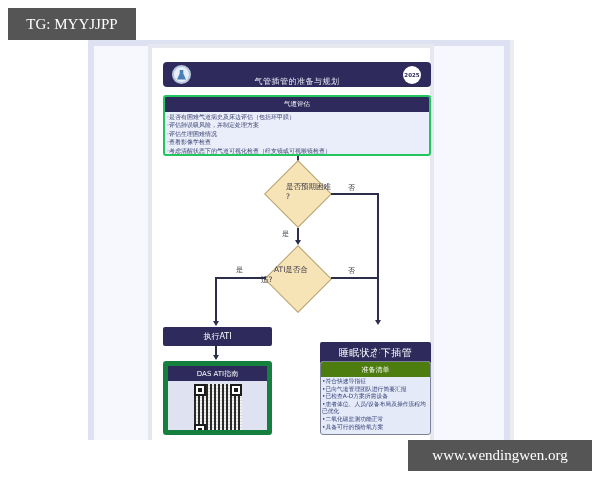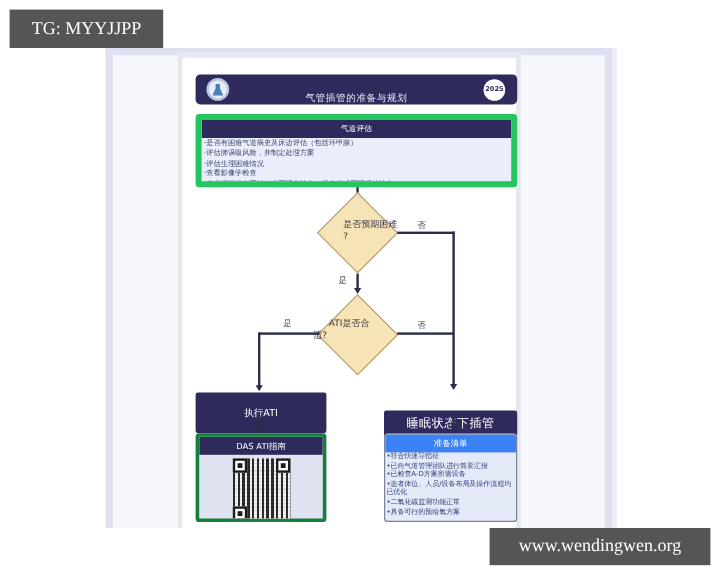--- a/index.html
+++ b/index.html
@@ -30,21 +30,21 @@
   }
   .logo-inner { width: 9px; height: 10px; background: #4c7fb6; clip-path: polygon(30% 0, 70% 0, 70% 40%, 100% 100%, 0 100%, 30% 40%); }
   .year-badge {
     position: absolute; right: 10px; top: 4px; width: 18px; height: 18px; border-radius: 50%;
     background: #ffffff; color: #2e2a5c; font-size: 5.5px; font-weight: bold;
     display: flex; align-items: center; justify-content: center;
   }
 
   .assess-box {
     position: absolute; left: 163px; top: 95px; width: 268px; height: 61px;
-    background: #eaeefa; border: 5px solid #22c55e; border-radius: 3px; overflow: hidden;
+    background: #eaeefa; border: 2px solid #22c55e; border-radius: 3px; overflow: hidden;
   }
   .assess-header {
     height: 15px; background: #2e2a5c; color: #ffffff; font-size: 6.5px;
     display: flex; align-items: center; justify-content: center;
   }
   .assess-list { padding: 1px 2px; }
   .assess-item { font-size: 6px; line-height: 8.4px; color: #3a4270; white-space: nowrap; }
 
   .line { position: absolute; background: #2b2d4a; }
   .arrow-down {
@@ -57,26 +57,26 @@
     background: #f6e3b6; border: 1px solid #b8a376;
   }
   .diamond-label { position: absolute; font-size: 7.5px; color: #3d3a48; line-height: 10px; white-space: nowrap; }
 
   .edge-label { position: absolute; font-size: 7px; color: #3d3a48; }
 
   .action-box {
     position: absolute; background: #2e2a5c; color: #ffffff;
     display: flex; align-items: center; justify-content: center; border-radius: 2px;
   }
-  .action-left { left: 163px; top: 327px; width: 109px; height: 34px; font-size: 8px; }
+  .action-left { left: 163px; top: 327px; width: 109px; height: 19px; font-size: 8px; }
   .action-right { left: 320px; top: 342px; width: 111px; height: 22px; font-size: 10px; letter-spacing: 0.5px; }
 
   .das-box {
     position: absolute; left: 163px; top: 361px; width: 109px; height: 74px;
-    background: #dfe3f1; border: 3px solid #15803d; border-radius: 3px; overflow: hidden; text-align: center;
+    background: #dfe3f1; border: 5px solid #15803d; border-radius: 3px; overflow: hidden; text-align: center;
   }
   .das-header {
     height: 15px; background: #2e2a5c; color: #ffffff; font-size: 7px;
     display: flex; align-items: center; justify-content: center;
   }
   .qr-wrap { display: flex; justify-content: center; padding-top: 3px; }
   .qr {
     width: 48px; height: 52px; position: relative;
     background:
       repeating-linear-gradient(90deg, #2a2a2a 0 2px, transparent 2px 4px),
@@ -86,21 +86,21 @@
   .qr-finder {
     position: absolute; width: 12px; height: 12px; background: #ffffff; border: 2px solid #1c1c1c;
   }
   .qr-finder::after { content: ""; position: absolute; left: 2px; top: 2px; width: 4px; height: 4px; background: #1c1c1c; }
 
   .check-box {
     position: absolute; left: 320px; top: 361px; width: 111px; height: 74px;
     background: #e4eaf7; border: 1px solid #7d8199; border-radius: 3px; overflow: hidden;
   }
   .check-header {
-    height: 15px; background: #3b82f6; color: #ffffff; font-size: 7px;
+    height: 15px; background: #4d7c0f; color: #ffffff; font-size: 7px;
     display: flex; align-items: center; justify-content: center;
   }
   .check-list { padding: 1px 1px 0 1px; }
   .check-item { font-size: 5.8px; line-height: 7.6px; color: #35407a; }
 
   .watermark {
     position: absolute; background: #555555; color: #ffffff;
     font-family: Liberation Serif, serif;
     display: flex; align-items: center; justify-content: center;
   }

